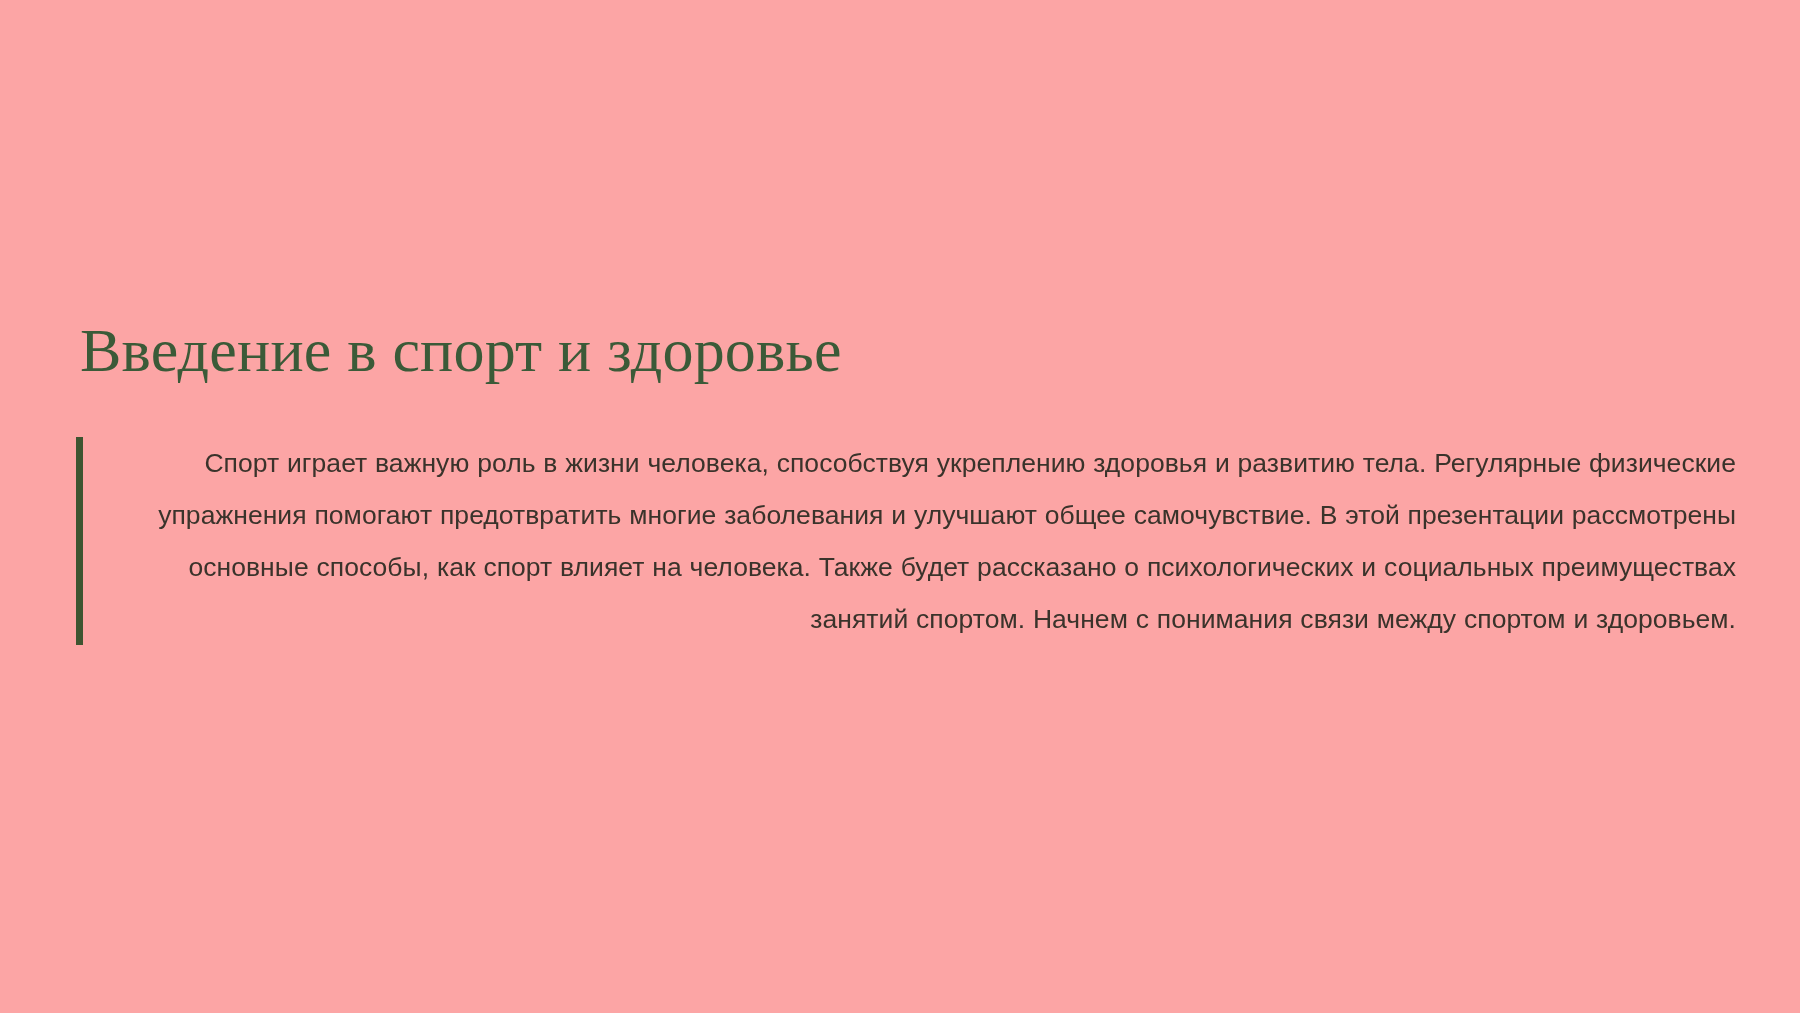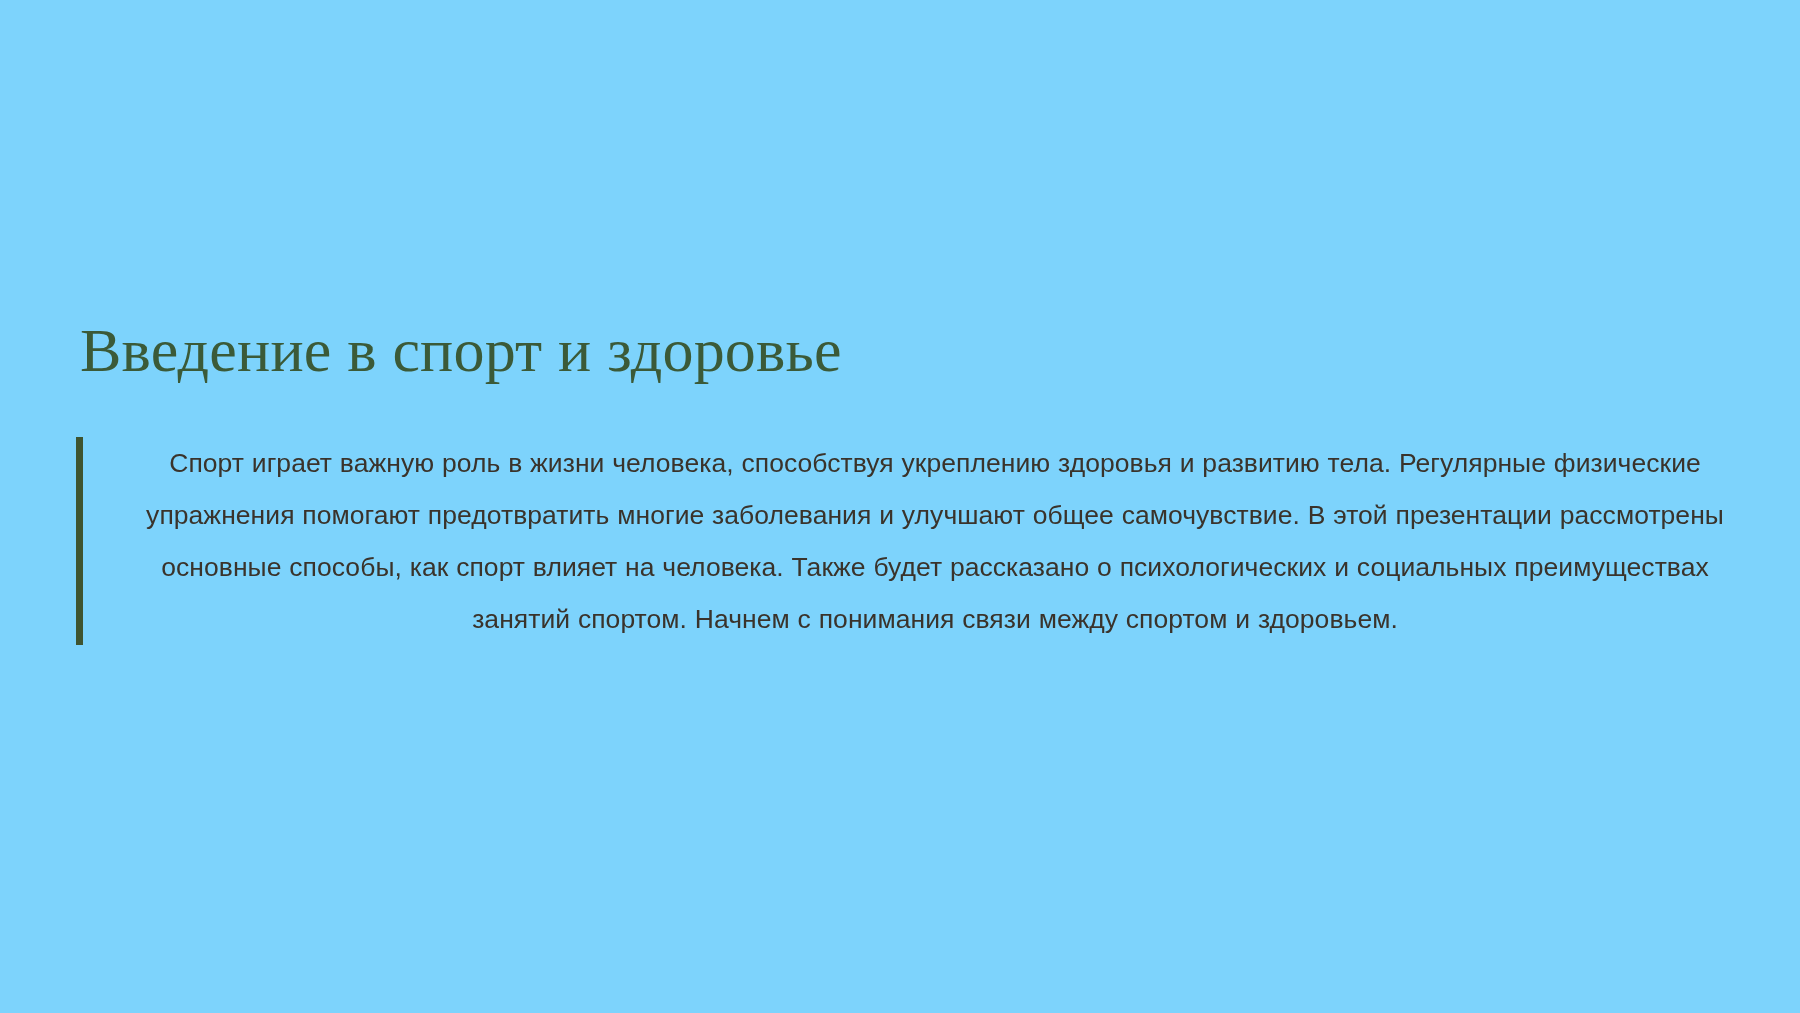--- a/index.html
+++ b/index.html
@@ -60,29 +60,29 @@
     padding-left: 51px;
   }
 
   #body-text {
     margin: 0;
     font-family: "Liberation Sans", "DejaVu Sans", sans-serif;
     font-size: 26.5px;
     font-weight: 400;
     line-height: 52px;
     color: #3a332b;
-    text-align: center;
+    text-align: right;
     letter-spacing: 0.05px;
     word-spacing: 0.4px;
   }
 </style>
 </head>
 <body>
 
-<div id="slide" style="background: #7dd3fc;">
+<div id="slide" style="background: #fca5a5;">
 
   <h1 id="slide-title" style="color: rgb(59, 90, 56);">Введение в спорт и здоровье</h1>
 
   <div id="body-block">
 
     <div id="accent-bar" style="background: rgb(62, 84, 48);"></div>
 
     <div id="body-text-wrap">
       <p id="body-text" style="color: rgb(58, 51, 43);">Спорт играет важную роль в жизни человека, способствуя укреплению здоровья и развитию тела. Регулярные физические упражнения помогают предотвратить многие заболевания и улучшают общее самочувствие. В этой презентации рассмотрены основные способы, как спорт влияет на человека. Также будет рассказано о психологических и социальных преимуществах занятий спортом. Начнем с понимания связи между спортом и здоровьем.</p>
     </div>

